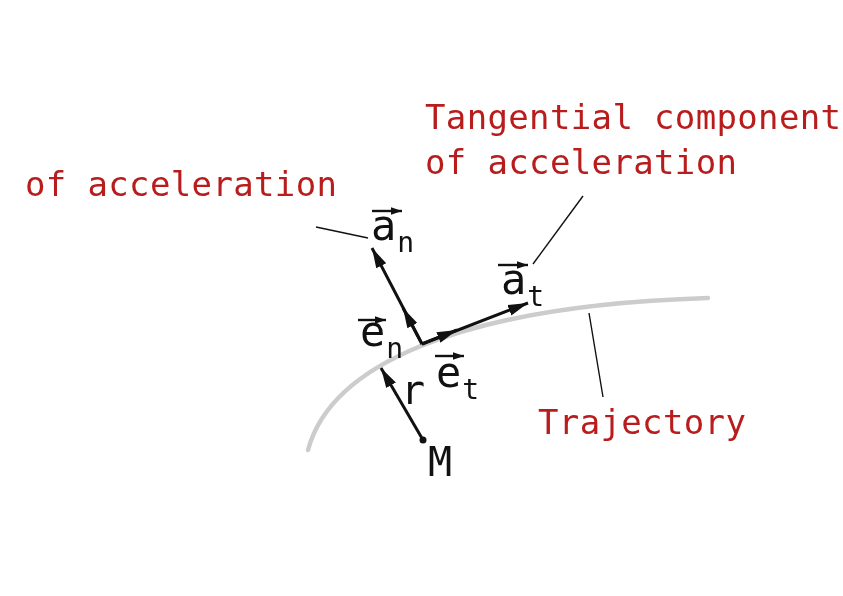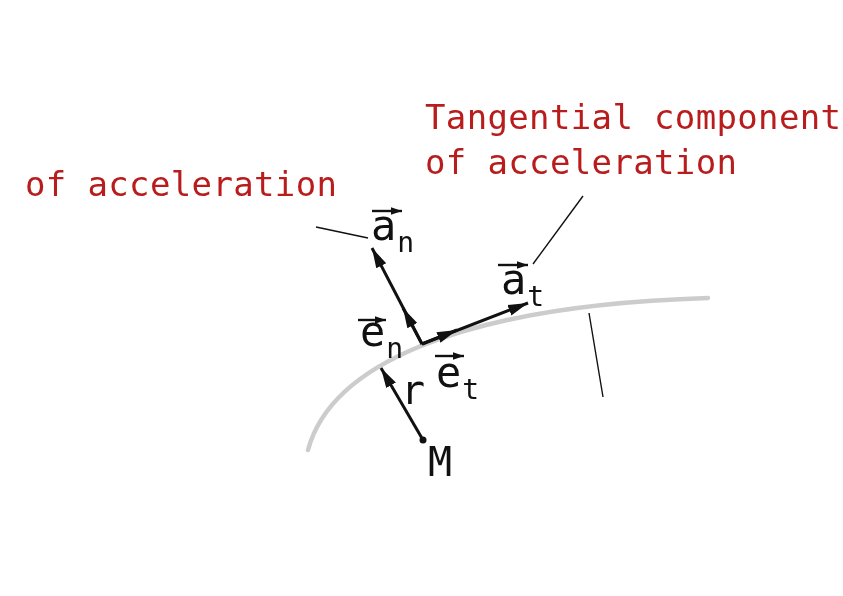--- a/index.html
+++ b/index.html
@@ -57,20 +57,21 @@
 
   <div class="textblock" style="left:25px;top:162px">
     <div>of acceleration</div>
   </div>
 
   <div class="textblock" style="left:425px;top:95px">
     <div>Tangential component</div>
     <div>of acceleration</div>
   </div>
 
+  <div class="textblock" style="left:538px;top:400px">Trajectory</div>
 
   <div class="veclabel" style="left:371px;top:205px"><span>a</span><span class="vsub">n</span></div>
 
   <div class="veclabel" style="left:501px;top:259px"><span>a</span><span class="vsub">t</span></div>
 
   <div class="veclabel" style="left:360px;top:311px"><span>e</span><span class="vsub">n</span></div>
 
   <div class="veclabel" style="left:436px;top:352px"><span>e</span><span class="vsub">t</span></div>
 
   <div class="plainlabel" style="left:401px;top:370px">r</div>

